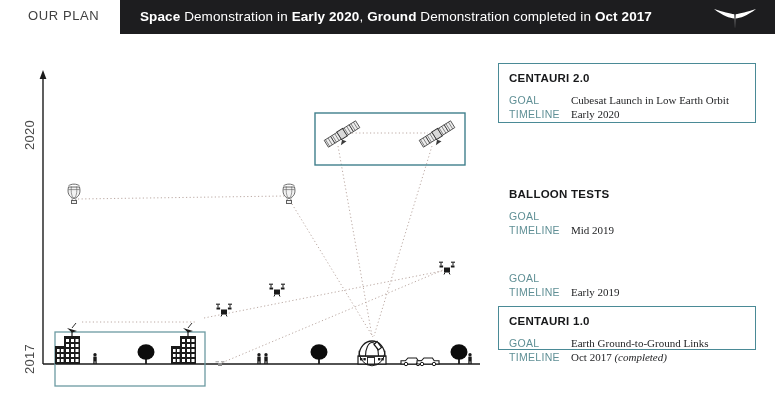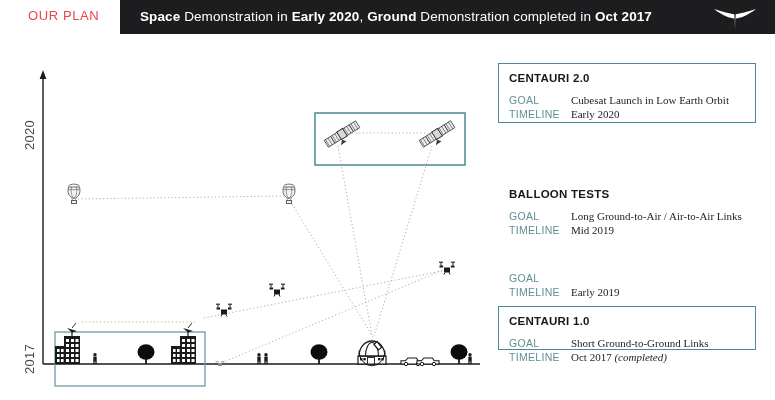--- a/index.html
+++ b/index.html
@@ -14,21 +14,21 @@
   }
 
   
   #header {
     position: absolute; left: 0; top: 0;
     width: 775px; height: 34px;
   }
   #our-plan {
     position: absolute; left: 28px; top: 8px;
     font-size: 13px; letter-spacing: 0.6px;
-    color: #ef4444; font-weight: 400;
+    color: #404040; font-weight: 400;
     white-space: nowrap;
   }
   #dark-bar {
     position: absolute; left: 120px; top: 0;
     width: 655px; height: 34px;
     background: #1d1d1f;
   }
   #headline {
     position: absolute; left: 20px; top: 9px;
     font-size: 13.5px; color: #ffffff;
@@ -300,21 +300,20 @@
         <span class="row-val"><span>Early 2020</span><i></i></span>
       </div>
     </div>
   </div>
 
   <div class="card plain" id="card-1">
     <div class="card-title">BALLOON TESTS</div>
     <div class="rows">
       <div class="row">
         <span class="row-key">GOAL</span>
-        <span class="row-val">Long Ground-to-Air / Air-to-Air Links</span>
       </div>
       <div class="row">
         <span class="row-key">TIMELINE</span>
         <span class="row-val"><span>Mid 2019</span><i></i></span>
       </div>
     </div>
   </div>
 
   <div class="card plain" id="card-2">
     <div class="rows">
@@ -326,21 +325,21 @@
         <span class="row-val"><span>Early 2019</span><i></i></span>
       </div>
     </div>
   </div>
 
   <div class="card boxed" id="card-3">
     <div class="card-title">CENTAURI 1.0</div>
     <div class="rows">
       <div class="row">
         <span class="row-key">GOAL</span>
-        <span class="row-val">Short Ground-to-Ground Links</span>
+        <span class="row-val">Earth Ground-to-Ground Links</span>
       </div>
       <div class="row">
         <span class="row-key">TIMELINE</span>
         <span class="row-val"><span>Oct 2017 </span><i>(completed)</i></span>
       </div>
     </div>
   </div>
 
 </div>
 

